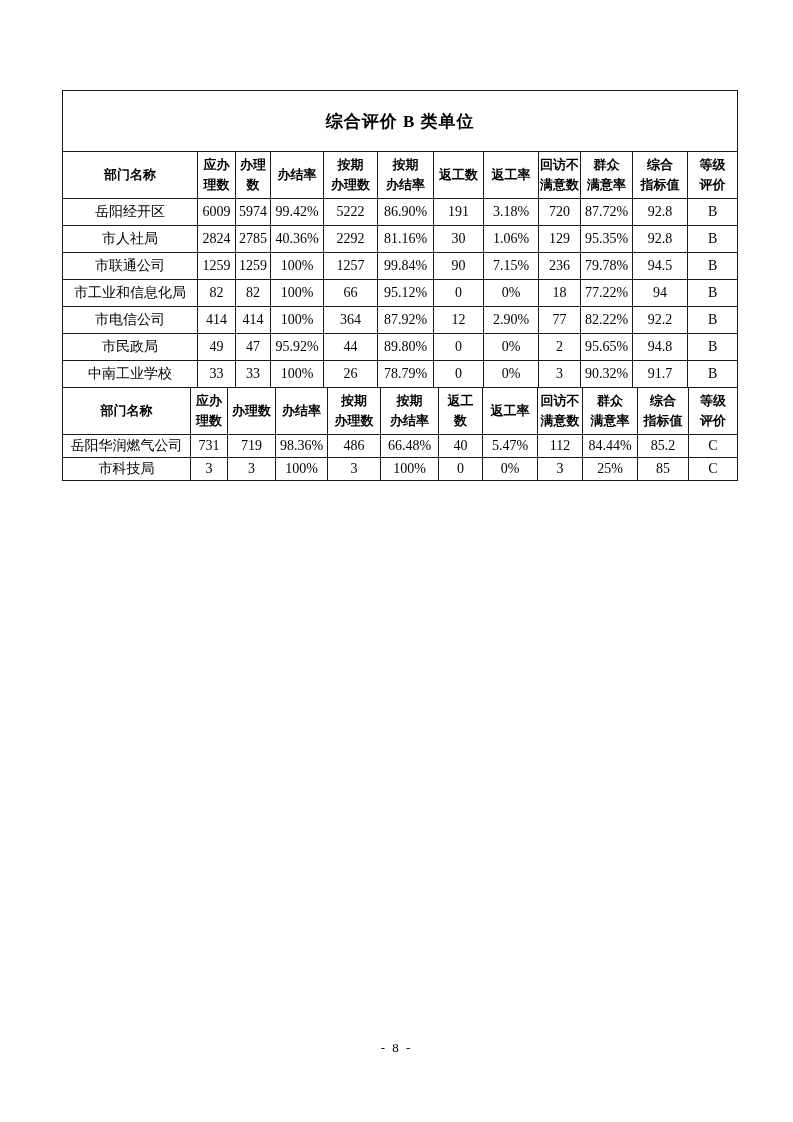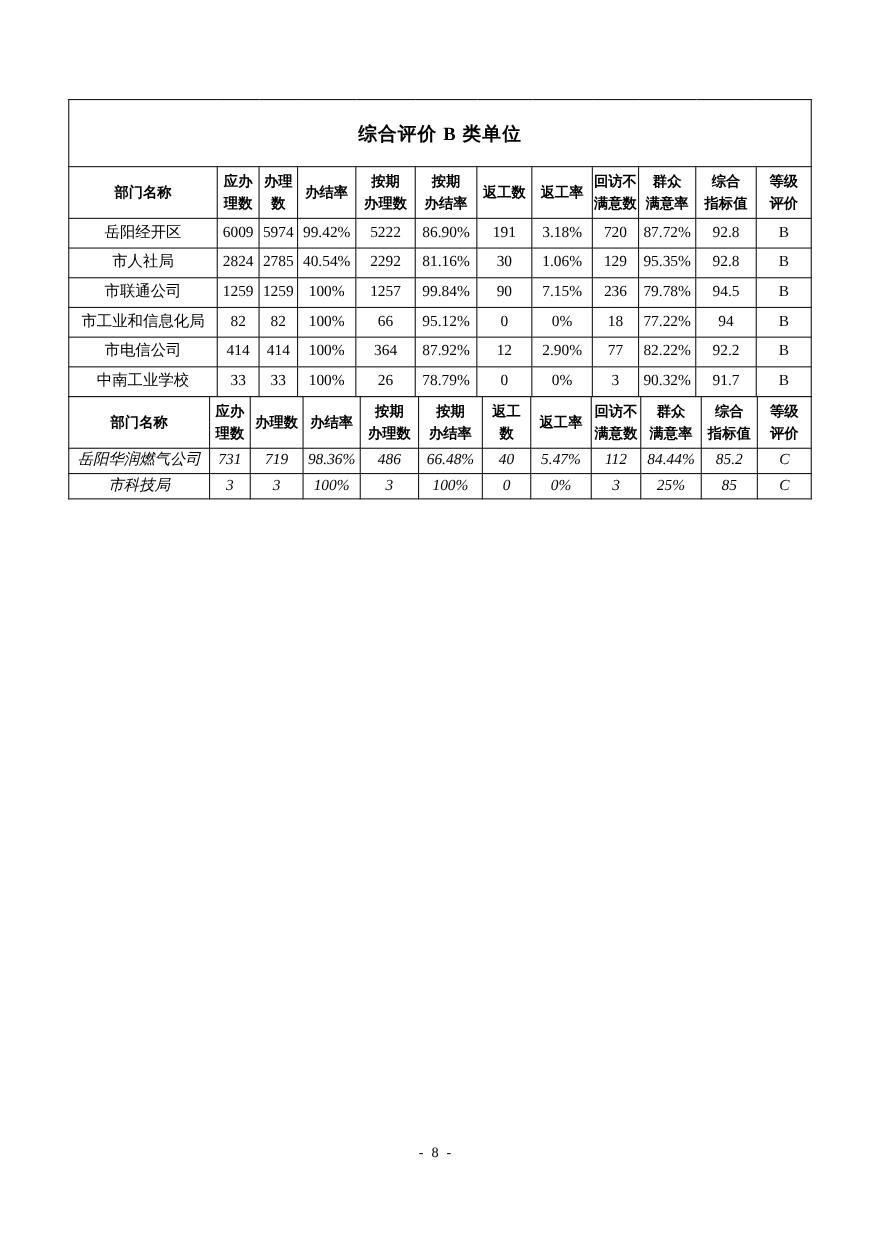--- a/index.html
+++ b/index.html
@@ -49,21 +49,21 @@
     font-weight: bold;
     white-space: pre-line;
     line-height: 1.55;
     height: 46px;
   }
   .eval-table tbody td {
     font-size: 14px;
     line-height: 1.1;
   }
   .table-b tbody td { height: 26px; }
-  .table-c tbody td { height: 22px; font-style: italic; }
+  .table-c tbody td { height: 22px; }
   .page-number {
     position: absolute;
     top: 1040px;
     left: 0;
     width: 100%;
     text-align: center;
     font-size: 13px;
     letter-spacing: 2px;
   }
 </style>
@@ -128,21 +128,21 @@
             <td>3.18%</td>
             <td>720</td>
             <td>87.72%</td>
             <td>92.8</td>
             <td>B</td>
           </tr>
           <tr>
             <td>市人社局</td>
             <td>2824</td>
             <td>2785</td>
-            <td>40.54%</td>
+            <td>40.36%</td>
             <td>2292</td>
             <td>81.16%</td>
             <td>30</td>
             <td>1.06%</td>
             <td>129</td>
             <td>95.35%</td>
             <td>92.8</td>
             <td>B</td>
           </tr>
           <tr>
@@ -178,20 +178,34 @@
             <td>414</td>
             <td>414</td>
             <td>100%</td>
             <td>364</td>
             <td>87.92%</td>
             <td>12</td>
             <td>2.90%</td>
             <td>77</td>
             <td>82.22%</td>
             <td>92.2</td>
+            <td>B</td>
+          </tr>
+          <tr>
+            <td>市民政局</td>
+            <td>49</td>
+            <td>47</td>
+            <td>95.92%</td>
+            <td>44</td>
+            <td>89.80%</td>
+            <td>0</td>
+            <td>0%</td>
+            <td>2</td>
+            <td>95.65%</td>
+            <td>94.8</td>
             <td>B</td>
           </tr>
           <tr>
             <td>中南工业学校</td>
             <td>33</td>
             <td>33</td>
             <td>100%</td>
             <td>26</td>
             <td>78.79%</td>
             <td>0</td>

